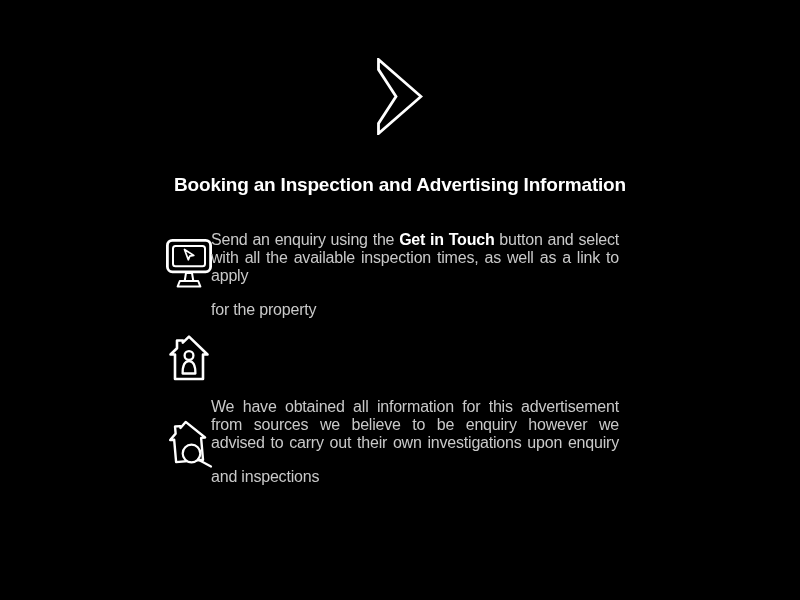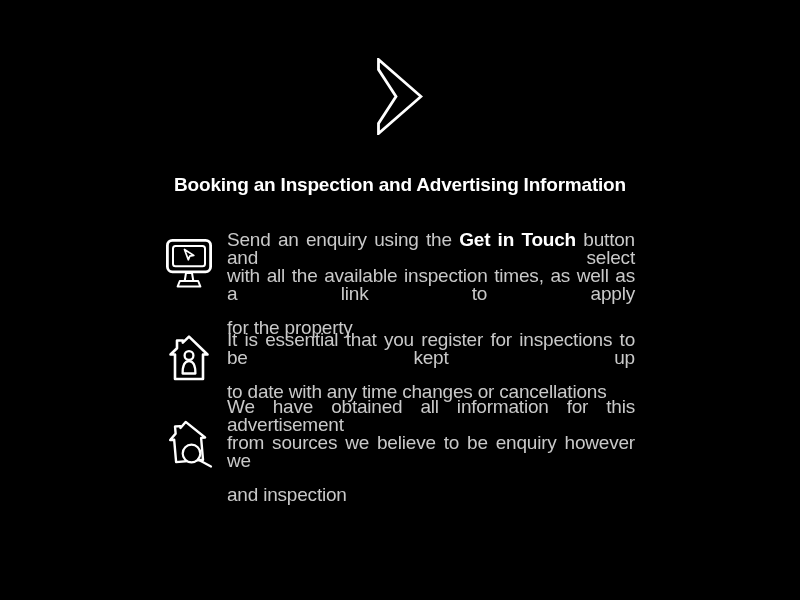--- a/index.html
+++ b/index.html
@@ -13,22 +13,22 @@
     position:absolute; left:0; top:172px; width:800px; margin:0;
     text-align:center; color:#ffffff; font-size:19px; font-weight:700;
     letter-spacing:-0.2px; line-height:26px;
   }
   .icon { position:absolute; }
   .icon svg { display:block; }
   #icon-1 { left:166px; top:239px; }
   #icon-2 { left:167px; top:334px; }
   #icon-3 { left:166px; top:419px; }
   .text-block {
-    position:absolute; left:227px; width:408px;
-    color:#c9c9c9; font-size:19px; line-height:18px; letter-spacing:-0.2px;
+    position:absolute; left:211px; width:408px;
+    color:#c9c9c9; font-size:16px; line-height:18px; letter-spacing:-0.2px;
   }
   #text-1 { top:231px; }
   #text-2 { top:331px; }
   #text-3 { top:398px; }
   .line { text-align:justify; text-align-last:justify; text-justify:inter-word; }
   .line.last { text-align-last:left;margin-top:16px; }
   .text-block strong { color:#ffffff; font-weight:700; }
 </style>
 </head>
 <body>
@@ -58,31 +58,28 @@
       <div class="line last">for the property</div>
     </div>
 
   <div class="icon" id="icon-2">
     <svg width="44" height="48" viewBox="0 0 44 48" fill="none" stroke="#ffffff">
       <path d="M8,45 L8,20.5 L3.5,20.5 L10,14.2 L10,6.5 L15.8,6.5 L15.8,8.6 L22,2.6 L40.5,20.5 L36,20.5 L36,45 Z" stroke-width="2.6" stroke-linejoin="round"></path>
       <circle cx="22" cy="21.5" r="4.4" stroke-width="2.3"></circle>
       <path d="M15.6,39.5 C15.6,30.5 18.2,27.2 22,27.2 C25.8,27.2 28.4,30.5 28.4,39.5 Z" stroke-width="2.3" stroke-linejoin="round"></path>
     </svg>
   </div>
-  <div class="text-block" id="text-2">
-      <div class="line">It is essential that you register for inspections to be kept up</div>
-      <div class="line last">to date with any time changes or cancellations</div>
-    </div>
 
   <div class="icon" id="icon-3">
     <svg width="50" height="50" viewBox="0 0 50 50" fill="none" stroke="#ffffff">
       <path d="M8.5,42 L8.5,19.5 L4.5,19.5 L10.5,13.6 L10.5,6.5 L15.8,6.5 L15.8,8.4 L21.5,2.8 L39.5,20 L35.5,20 L35.5,42 Z" stroke-width="2.4" stroke-linejoin="round" transform="rotate(-5 22 24)"></path>
       <circle cx="25.5" cy="34.5" r="8.8" fill="#000000" stroke-width="2.2"></circle>
       <line x1="32" y1="40.5" x2="45" y2="47.5" stroke-width="2.2" stroke-linecap="round"></line>
     </svg>
   </div>
   <div class="text-block" id="text-3">
       <div class="line">We have obtained all information for this advertisement</div>
       <div class="line">from sources we believe to be enquiry however we</div>
-      <div class="line last">and inspection</div>
+      <div class="line">advised to carry out their own investigations upon enquiry</div>
+      <div class="line last">and inspections</div>
     </div>
 
 </div>
 
 </body></html>

